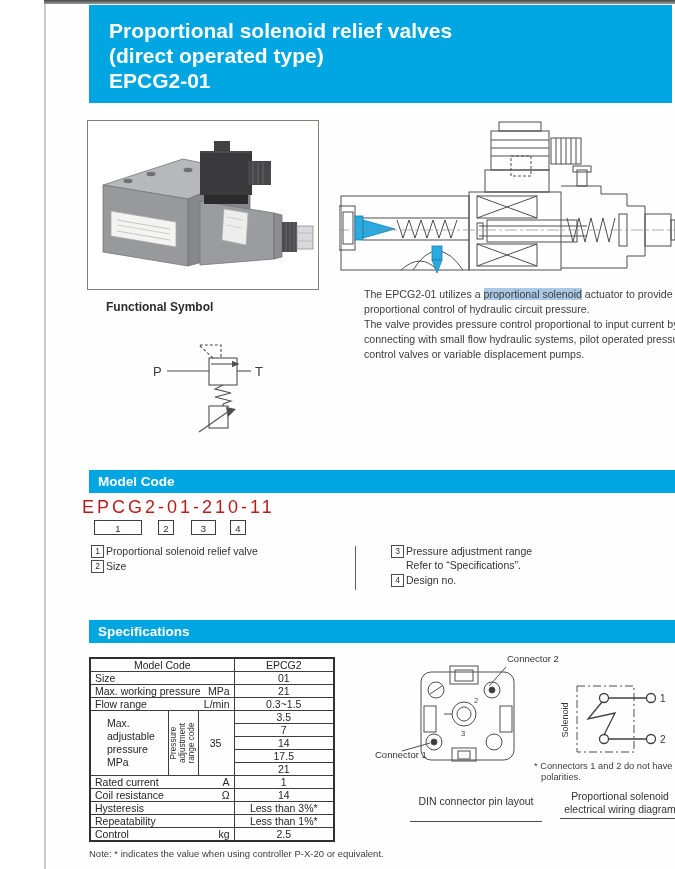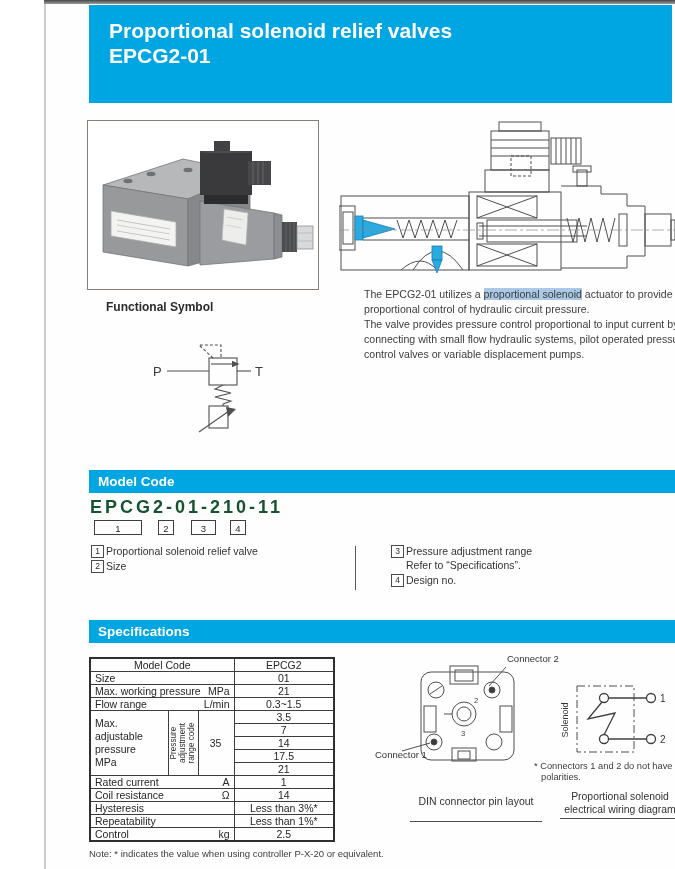--- a/index.html
+++ b/index.html
@@ -32,22 +32,22 @@
   .fsym{position:absolute;left:105px;top:333px;}
 
   
   .secbanner{position:absolute;left:45px;width:587px;height:23px;background:#00a6e2;
              color:#fff;font-weight:bold;font-size:13.5px;line-height:23px;padding-left:9px;
              box-sizing:border-box;}
   .sb-model{top:470px;}
   .sb-spec{top:620px;}
 
   
-  .model-code{position:absolute;left:46px;top:497px;font-size:18px;font-weight:bold;
-              letter-spacing:3px;color:#14532d;}
+  .model-code{position:absolute;left:38px;top:497px;font-size:18px;font-weight:normal;
+              letter-spacing:3px;color:#b91c1c;}
   .codebox{position:absolute;top:520px;height:15px;border:1.5px solid #3e3e3e;
            font-size:9.5px;line-height:15px;text-align:center;color:#2a2a2a;box-sizing:border-box;}
   .cb1{left:50px;width:48px;}
   .cb2{left:114px;width:16px;}
   .cb3{left:147px;width:25px;}
   .cb4{left:186px;width:16px;}
 
   .legend-item{position:absolute;display:flex;align-items:flex-start;font-size:10.5px;color:#333;}
   .legend-item .nbox{flex:0 0 auto;width:11px;height:11px;border:1px solid #4a4a4a;font-size:8.5px;
             line-height:11px;text-align:center;margin-right:2px;color:#2a2a2a;box-sizing:content-box;}
@@ -94,20 +94,21 @@
 </style>
 </head>
 <body>
 
 <div class="page">
   <div class="top-edge"></div>
   <div class="left-edge"></div>
 
   <div class="banner">
     <div class="t">Proportional solenoid relief valves</div>
+    <div class="t">(direct operated type)</div>
     <div class="t">EPCG2-01</div>
   </div>
 
   <div class="photo-box">
     <svg width="228" height="166" viewBox="0 0 228 166">
       <g stroke="#74767a" stroke-width="0.8">
         <polygon points="15,64 95,38 162,52 100,78" fill="#b6b8ba"></polygon>
         <polygon points="15,64 100,78 100,145 15,131" fill="#97999b"></polygon>
         <polygon points="100,78 162,52 162,128 100,145" fill="#86888b"></polygon>
       </g>
@@ -277,21 +278,21 @@
     <tr>
       <td colspan="3" class="l"><span>Max. working pressure</span><span class="u">MPa</span></td>
       <td class="c">21</td>
     </tr>
     <tr>
       <td colspan="3" class="l"><span>Flow range</span><span class="u">L/min</span></td>
       <td class="c">0.3~1.5</td>
     </tr>
     <tr class="tb">
       <td colspan="3" rowspan="5" class="l adj" style="padding:0;">
-        <div style="display:flex;height:100%;">
+        <div style="display:flex;height:100%;padding-left:12px;">
           <div style="flex:1 1 auto;display:flex;flex-direction:column;justify-content:center;padding-left:4px;">
             <div>Max. adjustable</div>
             <div>pressure</div>
             <div>MPa</div>
           </div>
           <div class="rotcell" style="flex:0 0 29px;border-left:1px solid #3d3d3d;border-right:1px solid #3d3d3d;margin-right:35px;">
             <div class="rot">
               <div>Pressure</div>
               <div>adjustment</div>
               <div>range code</div>

